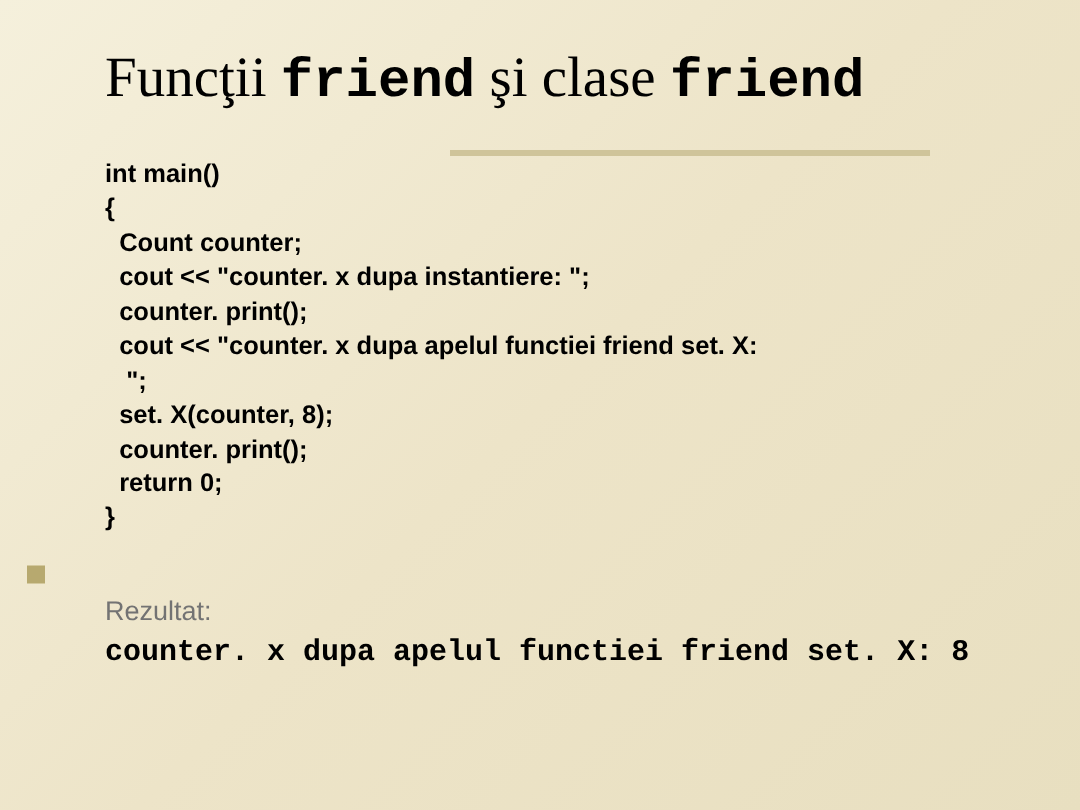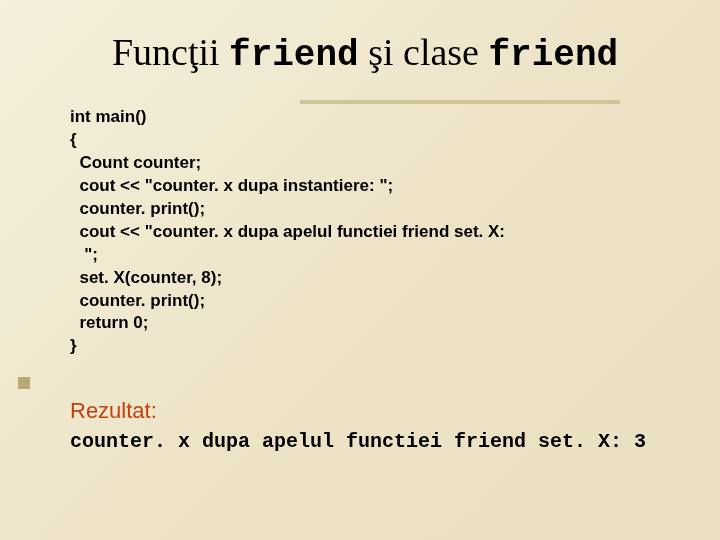--- a/index.html
+++ b/index.html
@@ -13,40 +13,39 @@
     overflow: hidden;
   }
   .slide {
     padding: 20px 60px 20px 70px;
   }
   .title {
     font-size: 38px;
     color: #000;
     margin: 10px 0 30px 0;
     font-weight: normal;
-    text-align: center;
   }
   .title .mono {
     font-family: "Courier New", monospace;
     font-weight: bold;
     font-size: 36px;
   }
   .code-block {
     font-family: Liberation Sans, sans-serif;
     font-size: 17px;
     font-weight: bold;
     color: #000;
     line-height: 1.35;
     white-space: pre;
     margin-bottom: 40px;
   }
   .result-label {
     font-family: Arial, sans-serif;
-    font-size: 22px;
-    color: #c2410c;
+    font-size: 18px;
+    color: #737373;
     margin-bottom: 2px;
   }
   .result-line {
     font-family: "Courier New", monospace;
     font-size: 20px;
     font-weight: bold;
     color: #000;
     line-height: 1.6;
   }
   .underline-accent {
@@ -84,15 +83,15 @@
   cout &lt;&lt; "counter. x dupa instantiere: ";
   counter. print();
   cout &lt;&lt; "counter. x dupa apelul functiei friend set. X:
    ";
   set. X(counter, 8);
   counter. print();
   return 0;
 }</div>
 
   <div class="result-label">Rezultat:</div>
-  <div class="result-line">counter. x dupa apelul functiei friend set. X: 3</div>
+  <div class="result-line">counter. x dupa apelul functiei friend set. X: 8</div>
 
 </div>
 
 </body></html>

